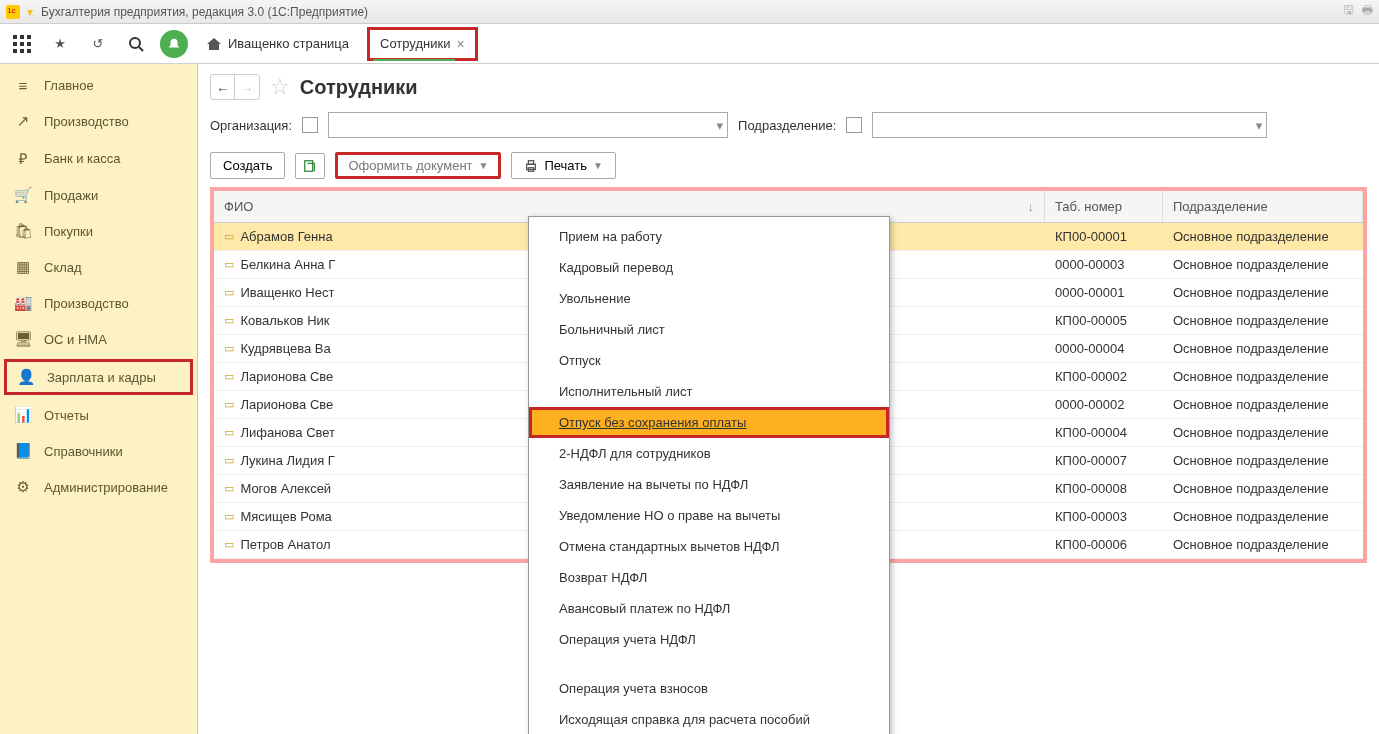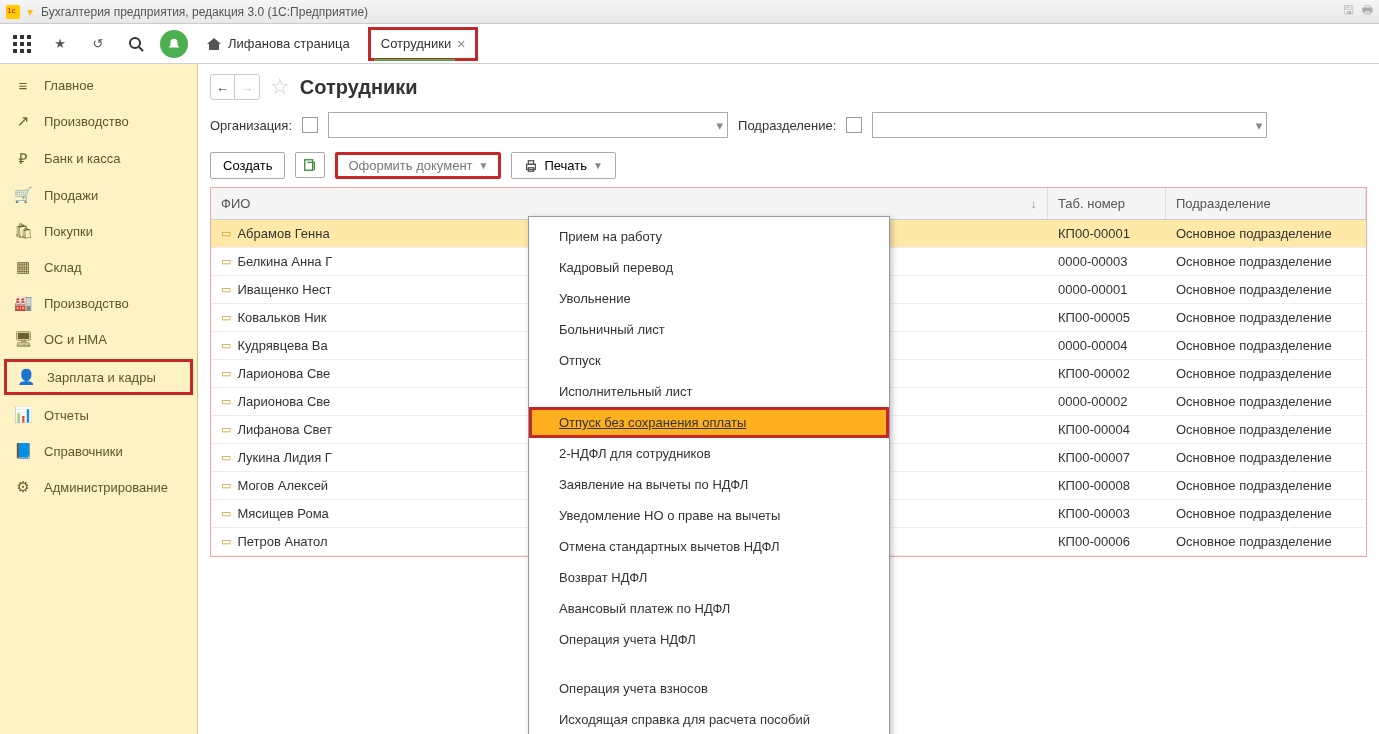--- a/index.html
+++ b/index.html
@@ -39,28 +39,28 @@
 .star-big{font-size:22px;color:#ccc;}
 .page-title{font-size:20px;font-weight:bold;}
 
 .filter-row { display:flex; align-items:center; gap:10px; margin-bottom:14px;}
 .filter-row label{font-size:13px;}
 .chk{width:16px;height:16px;border:1px solid #999;background:#fff;}
 .dropdown-field{border:1px solid #aaa;height:26px;display:flex;align-items:center;justify-content:flex-end;padding-right:4px;color:#888;}
 .dropdown-field.w1{width:400px;}
 .dropdown-field.w2{width:395px;}
 
-.btn-row{display:flex;align-items:flex-start;gap:10px;margin-bottom:8px;}
+.btn-row{display:flex;align-items:flex-end;gap:10px;margin-bottom:8px;}
 .btn{border:1px solid #aaa;background:#fff;padding:5px 12px;font-size:13px;cursor:pointer;border-radius:2px;display:flex;align-items:center;gap:6px;}
 .btn.icon-only{padding:5px 7px;}
 .btn.highlight{border:3px solid #c62828;padding:3px 10px;color:#777;}
 .btn .caret{font-size:10px;color:#888;}
 
 
-.tbl{border:1px solid #fca5a5;}
+.tbl{border:4px solid #fca5a5;}
 .tbl-head{display:flex;background:#f5f5f5;border-bottom:1px solid #ccc;font-size:13px;color:#555;}
 .tbl-head .th{padding:8px 10px;border-right:1px solid #ddd;}
 .th-fio{flex:1;display:flex;align-items:center;justify-content:space-between;}
 .th-tab{width:118px;}
 .th-dep{width:200px;}
 .tbl-row{display:flex;border-bottom:1px solid #eee;font-size:13px;}
 .tbl-row.selected{background:#ffe9a8;}
 .tbl-row .td{padding:6px 10px;}
 .td-fio{flex:1;display:flex;align-items:center;gap:6px;}
 .td-fio .rowicon{color:#c9a83a;font-size:11px;}
@@ -114,21 +114,21 @@
   </div>
   <div class="bell">
     <svg width="14" height="14" viewBox="0 0 16 16" fill="#fff">
         <path d="M8 2a4 4 0 00-4 4v3l-2 3h12l-2-3V6a4 4 0 00-4-4z"></path>
       </svg>
   </div>
   <div class="home-link">
     <svg width="16" height="16" viewBox="0 0 16 16" fill="#555">
         <path d="M8 2l7 6h-2v6H3V8H1z"></path>
       </svg>
-    <span>Лифанова страница</span>
+    <span>Иващенко страница</span>
   </div>
   <div class="tab" style="position:relative;">
     <span>Сотрудники</span>
     <span class="close">×</span>
     <div class="tab-underline"></div>
   </div>
 </div>
 
 <div class="layout">
 

